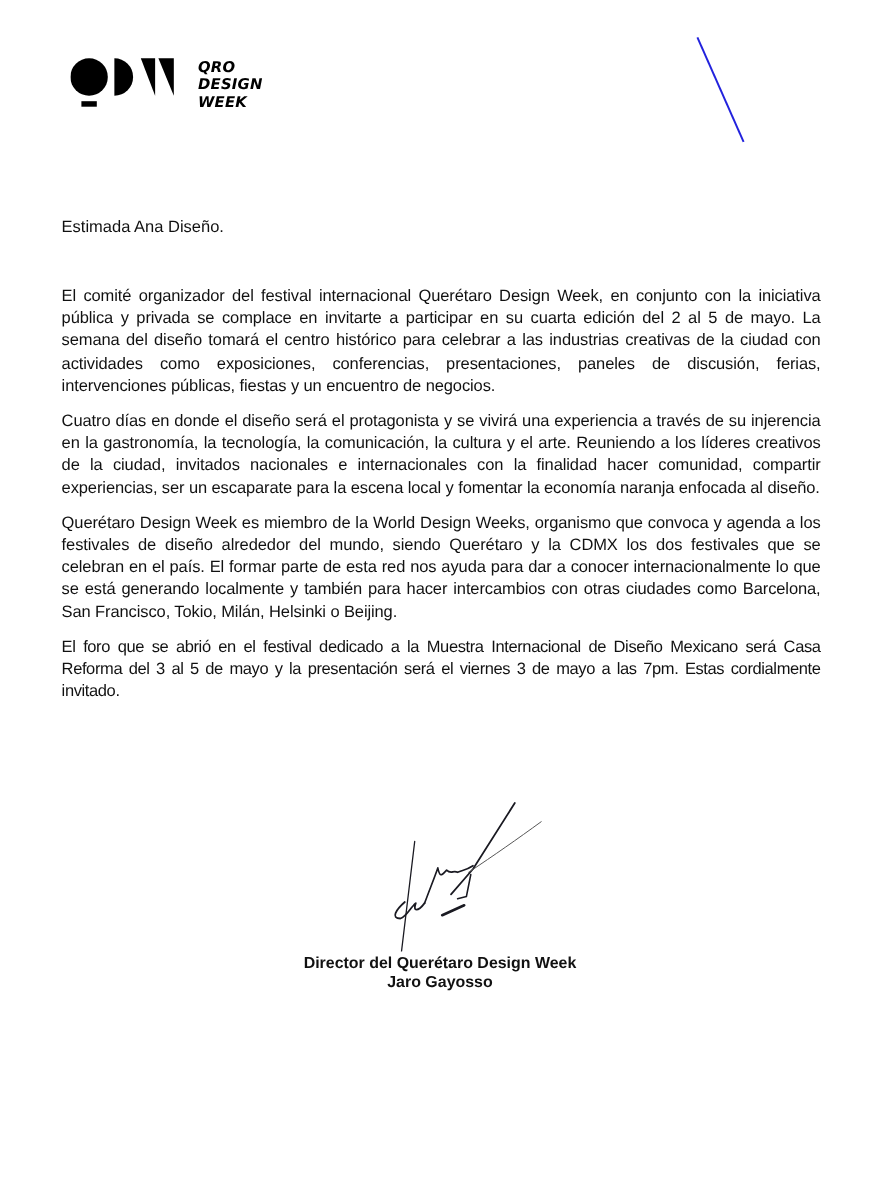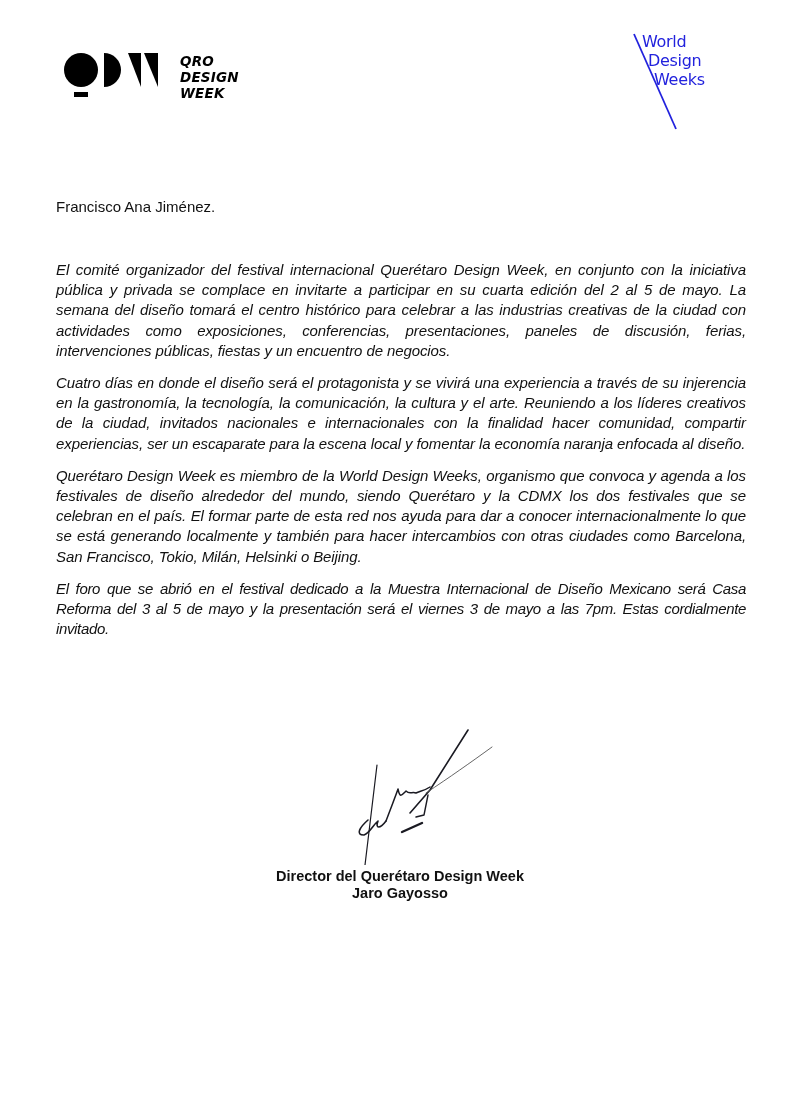--- a/index.html
+++ b/index.html
@@ -72,21 +72,20 @@
       top: 260px;
       width: 690px;
     }
     .letter-body p {
       margin: 0 0 12px 0;
       font-size: 15px;
       line-height: 20.2px;
       text-align: justify;
       text-align-last: left;
       letter-spacing: -0.1px;
-      font-style: italic;
     }
     .letter-body p.tight { letter-spacing: -0.35px; }
     .signature {
       position: absolute;
       left: 340px;
       top: 725px;
       width: 160px;
       height: 140px;
     }
     .signer {
@@ -119,28 +118,23 @@
     <div>QRO</div>
     <div>DESIGN</div>
     <div>WEEK</div>
   </div>
 </div>
 
 <div class="logo-wdw">
   <svg width="110" height="110" viewBox="0 0 110 110">
     <line x1="6" y1="6" x2="48" y2="101" stroke="#2222dd" stroke-width="1.8"></line>
   </svg>
-  <div class="logo-wdw-text">
-    <div class="l1">World</div>
-    <div class="l2">Design</div>
-    <div class="l3">Weeks</div>
-  </div>
 </div>
 
-<div class="greeting">Francisco Ana Jiménez.</div>
+<div class="greeting">Estimada Ana Diseño.</div>
 
 <div class="letter-body">
   <p>El comité organizador del festival internacional Querétaro Design Week, en conjunto con la iniciativa pública y privada se complace en invitarte a participar en su cuarta edición del 2 al 5 de mayo. La semana del diseño tomará el centro histórico para celebrar a las industrias creativas de la ciudad con actividades como exposiciones, conferencias, presentaciones, paneles de discusión, ferias, intervenciones públicas, fiestas y un encuentro de negocios.</p>
   <p>Cuatro días en donde el diseño será el protagonista y se vivirá una experiencia a través de su injerencia en la gastronomía, la tecnología, la comunicación, la cultura y el arte. Reuniendo a los líderes creativos de la ciudad, invitados nacionales e internacionales con la finalidad hacer comunidad, compartir experiencias, ser un escaparate para la escena local y fomentar la economía naranja enfocada al diseño.</p>
   <p>Querétaro Design Week es miembro de la World Design Weeks, organismo que convoca y agenda a los festivales de diseño alrededor del mundo, siendo Querétaro y la CDMX los dos festivales que se celebran en el país. El formar parte de esta red nos ayuda para dar a conocer internacionalmente lo que se está generando localmente y también para hacer intercambios con otras ciudades como Barcelona, San Francisco, Tokio, Milán, Helsinki o Beijing.</p>
   <p class="tight">El foro que se abrió en el festival dedicado a la Muestra Internacional de Diseño Mexicano será Casa Reforma del 3 al 5 de mayo y la presentación será el viernes 3 de mayo a las 7pm. Estas cordialmente invitado.</p>
 </div>
 
 <div class="signature">
   <svg width="160" height="140" viewBox="0 0 160 140">

